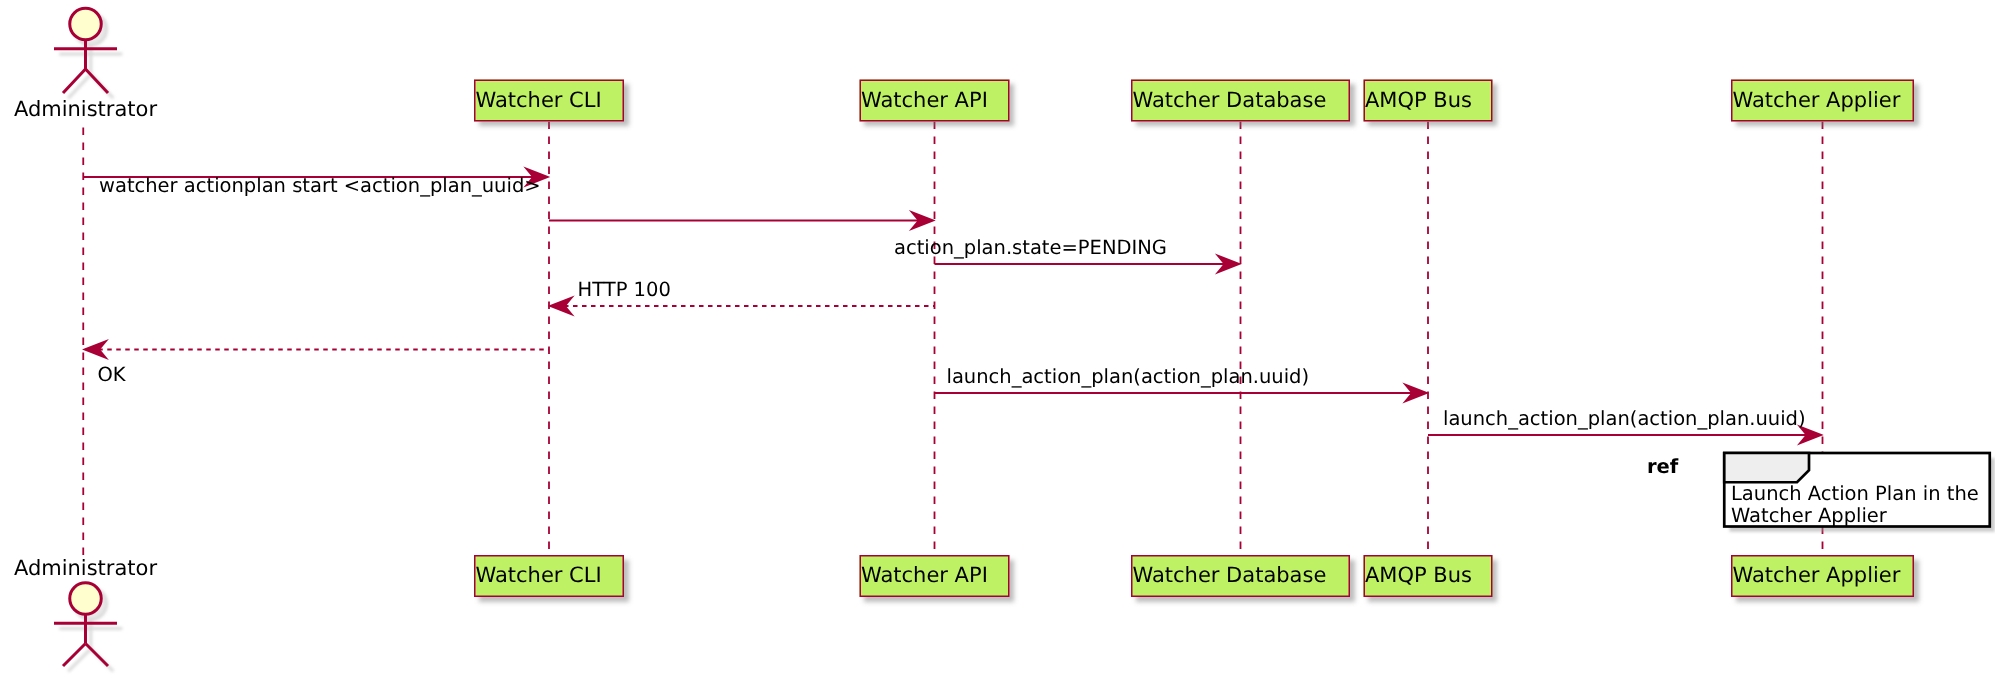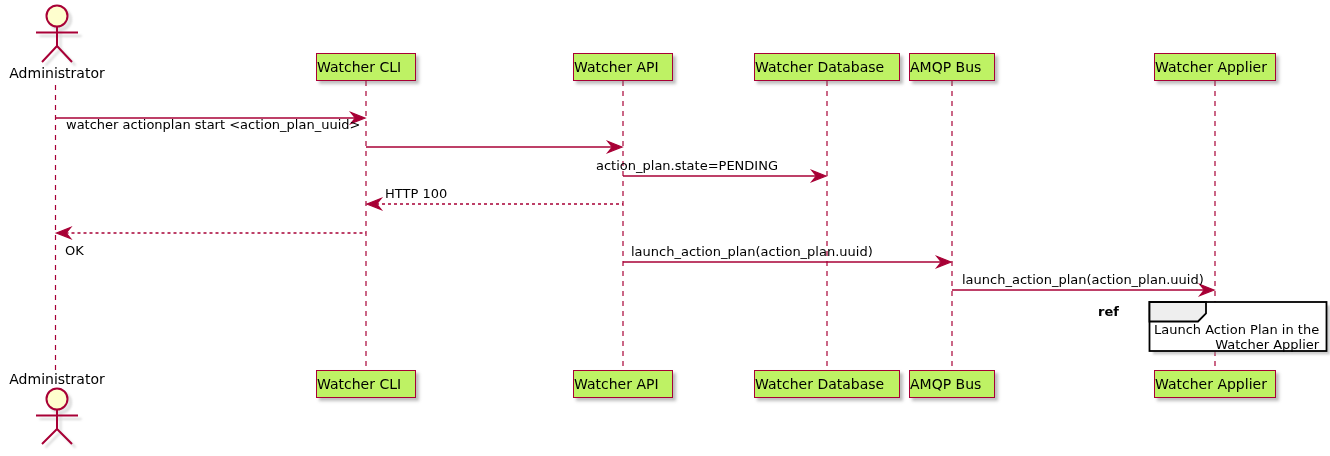--- a/index.html
+++ b/index.html
@@ -135,18 +135,18 @@
     </div>
 
   <div class="msg" style="left:66px;  top:100px;margin-top:17px;">watcher actionplan start &lt;action_plan_uuid&gt;</div>
   <div class="msg" style="left:596px; top:158px;">action_plan.state=PENDING</div>
   <div class="msg" style="left:385px; top:186px;">HTTP 100</div>
   <div class="msg" style="left:65px;  top:215px;margin-top:28px;">OK</div>
   <div class="msg" style="left:631px; top:244px;">launch_action_plan(action_plan.uuid)</div>
   <div class="msg" style="left:962px; top:272px;">launch_action_plan(action_plan.uuid)</div>
 
   <div class="ref-op" style="left:1098px; top:304px;">ref</div>
-  <div class="ref-body" style="left:1154px; top:322px;text-align:right;">
+  <div class="ref-body" style="left:1154px; top:322px;">
     <span>Launch Action Plan in the</span><br>
     <span>Watcher Applier</span>
   </div>
 
 </div>
 
 </body></html>

